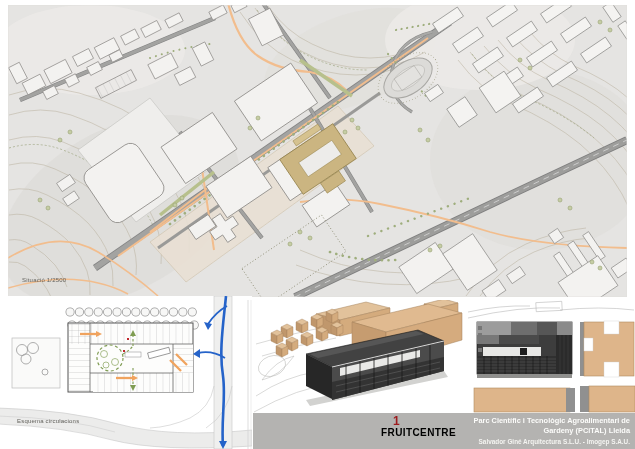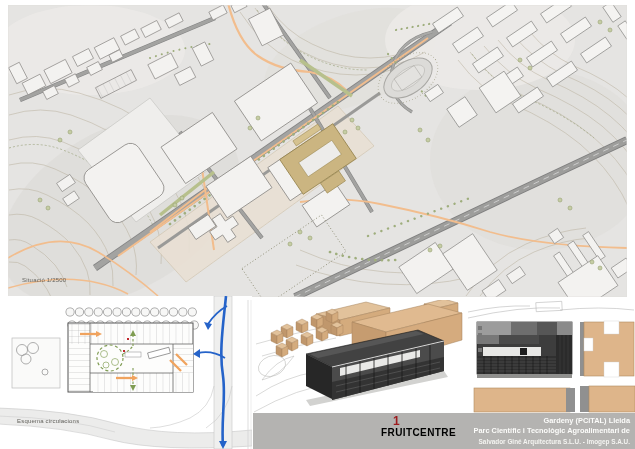--- a/index.html
+++ b/index.html
@@ -416,19 +416,19 @@
   </g>
 </svg>
 
 <div class="caption caption-situacio">Situació 1/2500</div>
 <div class="caption caption-esquema">Esquema circulacions</div>
 
 <div class="title-bar" style="background-color: rgb(180, 179, 177);">
   <div class="sheet-number" style="color: rgb(158, 27, 30);">1</div>
   <div class="project-name">FRUITCENTRE</div>
   <div class="park-name">
+    <div>Parc Científic i Tecnològic Agroalimentari de</div>
     <div>Gardeny (PCiTAL) Lleida</div>
-    <div>Parc Científic i Tecnològic Agroalimentari de</div>
   </div>
   <div class="credits">Salvador Giné Arquitectura S.L.U. - Imogep S.A.U.</div>
 </div>
 
 </div>
 
 </body></html>

